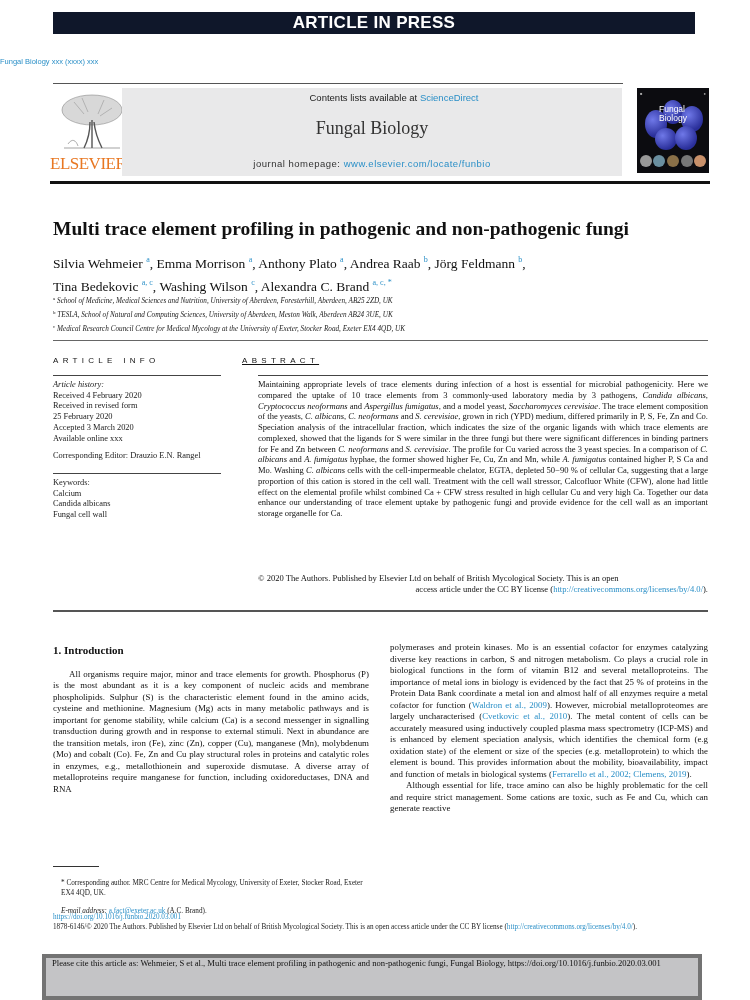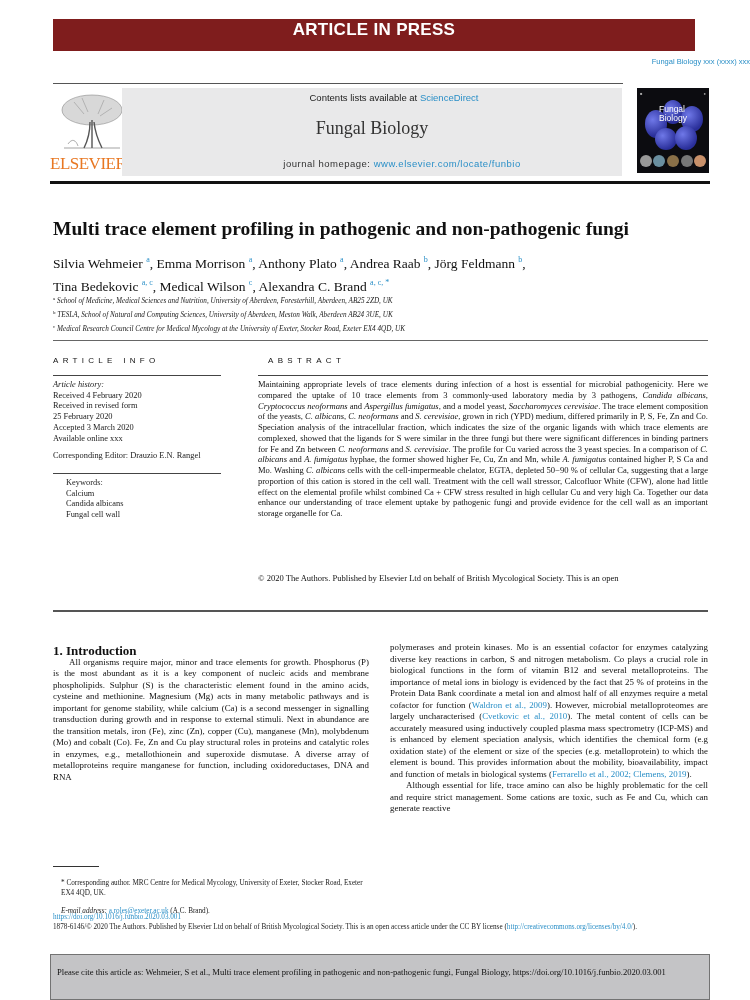--- a/index.html
+++ b/index.html
@@ -1,38 +1,38 @@
 <!DOCTYPE html>
 <html><head>
 <meta charset="utf-8">
 <style>
   * { box-sizing: border-box; margin: 0; padding: 0; }
   html, body { width: 750px; height: 1000px; background: #fff; overflow: hidden; }
   body { position: relative; font-family: "Liberation Serif", serif; color: #1a1a1a; }
   a, .link { color: #2a8fc7; text-decoration: none; }
 
-  .aip-bar { position: absolute; left: 53px; top: 19px; width: 642px; height: 32px; background: #7f1d1d;
+  .aip-bar { position: absolute; left: 53px; top: 12px; width: 642px; height: 22px; background: #0f172a;
     color: #fff; font-family: "Liberation Sans", sans-serif; font-weight: bold; font-size: 17px;
     text-align: center; line-height: 22px; letter-spacing: 0.3px; }
-  .journal-ref { position: absolute; left: 0; top: 57px; width: 750px; text-align: right;
+  .journal-ref { position: absolute; left: 0; top: 57px; width: 750px; text-align: left;
     font-family: "Liberation Sans", sans-serif; font-size: 7.5px; color: #2a8fc7; }
 
   .hdr-topline { position: absolute; left: 53px; top: 83px; width: 570px; height: 1px; background: #555; }
   .elsevier-logo { position: absolute; left: 50px; top: 90px; width: 82px; height: 86px; }
   .tree { position: absolute; left: 4px; top: 2px; width: 72px; height: 58px; }
   .elsevier-word { position: absolute; left: 0; top: 64px; width: 82px; text-align: left;
     font-family: "Liberation Serif", serif; font-size: 17px; color: #e87722; letter-spacing: -0.5px; }
 
   .hdr-center { position: absolute; left: 122px; top: 88px; width: 500px; height: 88px; background: #e9e9ea; }
   .contents-line { position: absolute; top: 4px; left: 0; width: 100%; text-align: center;
     font-family: "Liberation Sans", sans-serif; font-size: 9.5px; color: #222; padding-left: 44px; }
   .journal-title { position: absolute; top: 30px; left: 0; width: 100%; text-align: center;
     font-family: "Liberation Serif", serif; font-size: 18px; color: #333; }
   .homepage-line { position: absolute; top: 70px; left: 0; width: 100%; text-align: center;
-    font-family: "Liberation Sans", sans-serif; font-size: 9.5px; color: #333; letter-spacing: 0.5px; margin-left: 30px; }
+    font-family: "Liberation Sans", sans-serif; font-size: 9.5px; color: #333; letter-spacing: 0.5px; }
 
   .cover { position: absolute; left: 637px; top: 88px; width: 72px; height: 85px; background: #0c0c10; overflow: hidden; }
   .cover-title { position: absolute; left: 22px; top: 17px; color: #fff; font-family: "Liberation Sans", sans-serif;
     font-size: 8.5px; line-height: 9px; z-index: 2; }
   .cover-mini { position: absolute; top: 3px; color: #aaa; font-size: 4px; font-family: "Liberation Sans", sans-serif; }
   .cell { position: absolute; border-radius: 50%; background: radial-gradient(circle at 35% 35%, #6f78e8, #2a2f9a 70%); }
   .thumb { position: absolute; bottom: 6px; width: 12px; height: 12px; border-radius: 50%; }
 
   .hdr-bottomline { position: absolute; left: 50px; top: 181px; width: 660px; height: 3px; background: #111; }
 
@@ -45,43 +45,43 @@
   .rule-top { position: absolute; left: 53px; top: 340px; width: 655px; height: 1px; background: #666; }
   .sec-head { position: absolute; top: 356px; font-family: "Liberation Sans", sans-serif; font-size: 8px;
     letter-spacing: 4.3px; color: #111; }
   .info-rule { position: absolute; left: 53px; top: 375px; width: 168px; height: 1px; background: #444; }
   .abs-rule { position: absolute; left: 258px; top: 375px; width: 450px; height: 1px; background: #444; }
 
   .info-block { position: absolute; left: 53px; top: 380px; width: 175px; font-size: 8.4px; line-height: 10.7px; color: #222; }
   .info-block .ital { font-style: italic; }
   .info-block .gap { height: 7px; }
   .kw-rule { position: absolute; left: 53px; top: 473px; width: 168px; height: 1px; background: #444; }
-  .kw-block { position: absolute; left: 66px; top: 478px; width: 175px; font-size: 8.4px; line-height: 10.7px; color: #222; }
+  .kw-block { position: absolute; left: 53px; top: 478px; width: 175px; font-size: 8.4px; line-height: 10.7px; color: #222; }
 
   .abstract { position: absolute; left: 258px; top: 379px; width: 450px; font-size: 8.55px; line-height: 10.75px;
     text-align: justify; color: #111; }
   .abstract i { font-style: italic; }
   .abs-copy { position: absolute; left: 258px; top: 573px; width: 450px; font-size: 8.55px; line-height: 10.75px; color: #111; }
   .abs-copy .l2 { text-align: right; display: block; }
   .rule-mid { position: absolute; left: 53px; top: 610px; width: 655px; height: 2px; background: #555; }
 
   .col { position: absolute; font-size: 8.9px; line-height: 11.5px; text-align: justify; color: #111; }
   .col-left { left: 53px; top: 645px; width: 316px; }
   .col-right { left: 390px; top: 642px; width: 318px; }
-  .section-title { font-family: "Liberation Serif", serif; font-weight: bold; font-size: 13px; }
+  .section-title { font-family: "Liberation Serif", serif; font-weight: bold; font-size: 11px; margin-bottom: 12px; }
   .para { text-indent: 16px; }
 
   .fn-rule { position: absolute; left: 53px; top: 866px; width: 46px; height: 1px; background: #333; }
   .footnote { position: absolute; left: 53px; top: 870px; width: 320px; font-size: 7.2px; line-height: 10px; color: #222; }
   .footnote .indent { padding-left: 8px; margin-top: 8px; }
 
   .doi-block { position: absolute; left: 53px; top: 913px; width: 657px; font-size: 7.2px; line-height: 9.5px; color: #222; text-align: justify; }
 
-  .cite-box { position: absolute; left: 50px; top: 954px; width: 660px; height: 46px; background: #c4c4c6;
-    border: 1px solid #737373; padding: 12px 6px; font-size: 8.6px; line-height: 11px; color: #111; }
+  .cite-box { position: absolute; left: 42px; top: 954px; width: 660px; height: 46px; background: #c4c4c6;
+    border: 4px solid #737373; padding: 0 6px; font-size: 8.6px; line-height: 11px; color: #111; }
 </style>
 </head>
 <body>
 
 <div class="aip-bar">ARTICLE IN PRESS</div>
 <div class="journal-ref">Fungal Biology xxx (xxxx) xxx</div>
 
 <div class="hdr-topline"></div>
 
 <div class="elsevier-logo">
@@ -130,34 +130,34 @@
 
 <h1 class="article-title">Multi trace element profiling in pathogenic and non-pathogenic fungi</h1>
 
 <div class="authors">
   <span>Silvia Wehmeier</span> <sup>a</sup>,
   <span>Emma Morrison</span> <sup>a</sup>,
   <span>Anthony Plato</span> <sup>a</sup>,
   <span>Andrea Raab</span> <sup>b</sup>,
   <span>Jörg Feldmann</span> <sup>b</sup>,<br>
   <span>Tina Bedekovic</span> <sup>a, c</sup>,
-  <span>Medical Wilson</span> <sup>c</sup>,
+  <span>Washing Wilson</span> <sup>c</sup>,
   <span>Alexandra C. Brand</span> <sup>a, c, *</sup>
 </div>
 
 <div class="affils">
   <div><sup>a</sup> <span>School of Medicine, Medical Sciences and Nutrition, University of Aberdeen, Foresterhill, Aberdeen, AB25 2ZD, UK</span></div>
   <div><sup>b</sup> <span>TESLA, School of Natural and Computing Sciences, University of Aberdeen, Meston Walk, Aberdeen AB24 3UE, UK</span></div>
   <div><sup>c</sup> <span>Medical Research Council Centre for Medical Mycology at the University of Exeter, Stocker Road, Exeter EX4 4QD, UK</span></div>
 </div>
 
 <div class="rule-top"></div>
 
 <div class="sec-head" style="left:53px;">ARTICLE INFO</div>
-<div class="sec-head" style="left:268px;">ABSTRACT</div>
+<div class="sec-head" style="left:242px;text-decoration:underline;">ABSTRACT</div>
 <div class="info-rule"></div>
 <div class="abs-rule"></div>
 
 <div class="info-block">
   <div class="ital">Article history:</div>
   <div>Received 4 February 2020</div>
   <div>Received in revised form</div>
   <div>25 February 2020</div>
   <div>Accepted 3 March 2020</div>
   <div>Available online xxx</div>
@@ -172,38 +172,39 @@
   <div class="ital">Candida albicans</div>
   <div>Fungal cell wall</div>
 </div>
 
 <div class="abstract">
   <span>Maintaining appropriate levels of trace elements during infection of a host is essential for microbial pathogenicity. Here we compared the uptake of 10 trace elements from 3 commonly-used laboratory media by 3 pathogens, </span><i>Candida albicans</i><span>, </span><i>Cryptococcus neoformans</i><span> and </span><i>Aspergillus fumigatus</i><span>, and a model yeast, </span><i>Saccharomyces cerevisiae</i><span>. The trace element composition of the yeasts, </span><i>C. albicans</i><span>, </span><i>C. neoformans</i><span> and </span><i>S. cerevisiae</i><span>, grown in rich (YPD) medium, differed primarily in P, S, Fe, Zn and Co. Speciation analysis of the intracellular fraction, which indicates the size of the organic ligands with which trace elements are complexed, showed that the ligands for S were similar in the three fungi but there were significant differences in binding partners for Fe and Zn between </span><i>C. neoformans</i><span> and </span><i>S. cerevisiae</i><span>. The profile for Cu varied across the 3 yeast species. In a comparison of </span><i>C. albicans</i><span> and </span><i>A. fumigatus</i><span> hyphae, the former showed higher Fe, Cu, Zn and Mn, while </span><i>A. fumigatus</i><span> contained higher P, S Ca and Mo. Washing </span><i>C. albicans</i><span> cells with the cell-impermeable chelator, EGTA, depleted 50−90 % of cellular Ca, suggesting that a large proportion of this cation is stored in the cell wall. Treatment with the cell wall stressor, Calcofluor White (CFW), alone had little effect on the elemental profile whilst combined Ca + CFW stress resulted in high cellular Cu and very high Ca. Together our data enhance our understanding of trace element uptake by pathogenic fungi and provide evidence for the cell wall as an important storage organelle for Ca.</span>
 </div>
 
 <div class="abs-copy">
   <span>© 2020 The Authors. Published by Elsevier Ltd on behalf of British Mycological Society. This is an open</span>
+  <span class="l2"><span>access article under the CC BY license (</span><a class="link">http://creativecommons.org/licenses/by/4.0/</a><span>).</span></span>
 </div>
 
 <div class="rule-mid"></div>
 
 <div class="col col-left">
   <div class="section-title">1.  Introduction</div>
   <p class="para">All organisms require major, minor and trace elements for growth. Phosphorus (P) is the most abundant as it is a key component of nucleic acids and membrane phospholipids. Sulphur (S) is the characteristic element found in the amino acids, cysteine and methionine. Magnesium (Mg) acts in many metabolic pathways and is important for genome stability, while calcium (Ca) is a second messenger in signalling transduction during growth and in response to external stimuli. Next in abundance are the transition metals, iron (Fe), zinc (Zn), copper (Cu), manganese (Mn), molybdenum (Mo) and cobalt (Co). Fe, Zn and Cu play structural roles in proteins and catalytic roles in enzymes, e.g., metallothionein and superoxide dismutase. A diverse array of metalloproteins require manganese for function, including oxidoreductases, DNA and RNA</p>
 </div>
 
 <div class="col col-right">
   <p><span>polymerases and protein kinases. Mo is an essential cofactor for enzymes catalyzing diverse key reactions in carbon, S and nitrogen metabolism. Co plays a crucial role in biological functions in the form of vitamin B12 and several metalloproteins. The importance of metal ions in biology is evidenced by the fact that 25 % of proteins in the Protein Data Bank coordinate a metal ion and almost half of all enzymes require a metal cofactor for function (</span><a class="link">Waldron et al., 2009</a><span>). However, microbial metalloproteomes are largely uncharacterised (</span><a class="link">Cvetkovic et al., 2010</a><span>). The metal content of cells can be accurately measured using inductively coupled plasma mass spectrometry (ICP-MS) and is enhanced by element speciation analysis, which identifies the chemical form (e.g oxidation state) of the element or size of the species (e.g. metalloprotein) to which the element is bound. This provides information about the mobility, bioavailability, impact and function of metals in biological systems (</span><a class="link">Ferrarello et al., 2002; Clemens, 2019</a><span>).</span></p>
   <p class="para">Although essential for life, trace amino can also be highly problematic for the cell and require strict management. Some cations are toxic, such as Fe and Cu, which can generate reactive</p>
 </div>
 
 <div class="fn-rule"></div>
 <div class="footnote">
   <div class="indent">* Corresponding author. MRC Centre for Medical Mycology, University of Exeter, Stocker Road, Exeter EX4 4QD, UK.</div>
-  <div class="indent"><i>E-mail address: </i><a class="link">a.roles@exeter.ac.uk</a><span> (A.C. Brand).</span></div>
+  <div class="indent"><i>E-mail address: </i><a class="link">a.fact@exeter.ac.uk</a><span> (A.C. Brand).</span></div>
 </div>
 
 <div class="doi-block">
   <div><a class="link">https://doi.org/10.1016/j.funbio.2020.03.001</a></div>
   <div><span>1878-6146/© 2020 The Authors. Published by Elsevier Ltd on behalf of British Mycological Society. This is an open access article under the CC BY license (</span><a class="link">http://creativecommons.org/licenses/by/4.0/</a><span>).</span></div>
 </div>
 
 <div class="cite-box">Please cite this article as: Wehmeier, S et al., Multi trace element profiling in pathogenic and non-pathogenic fungi, Fungal Biology, https://doi.org/10.1016/j.funbio.2020.03.001</div>
 
 </body></html>

